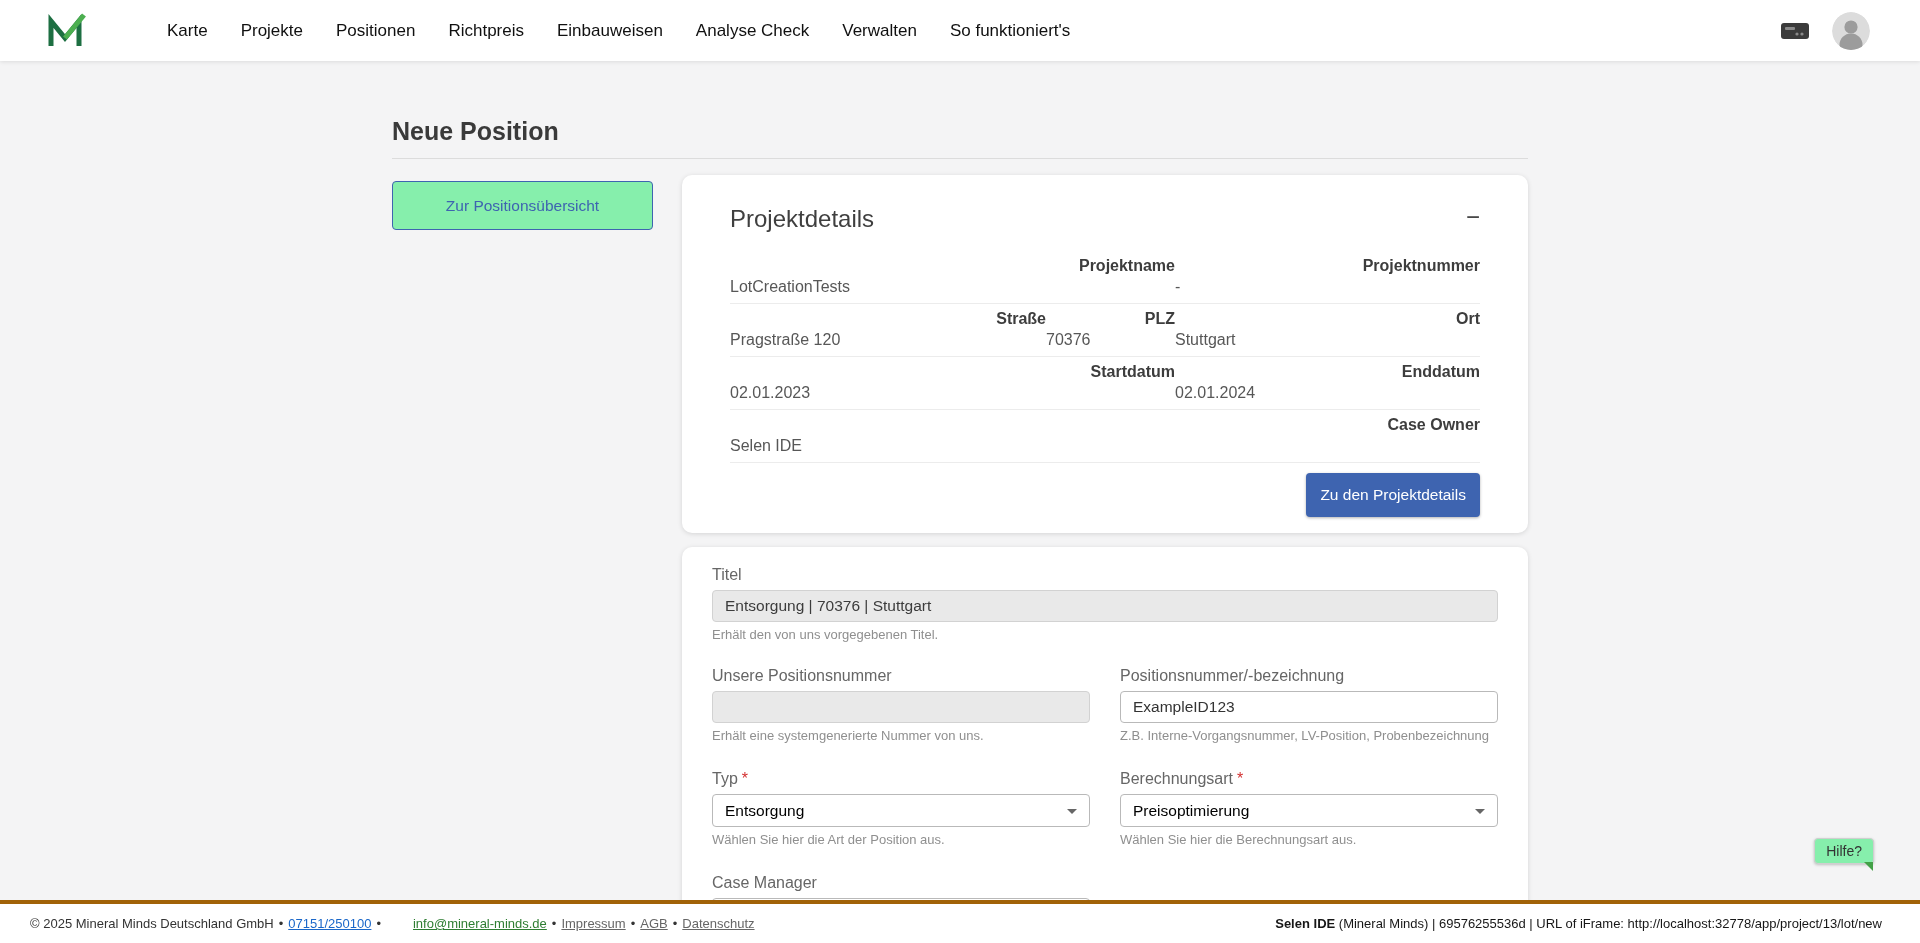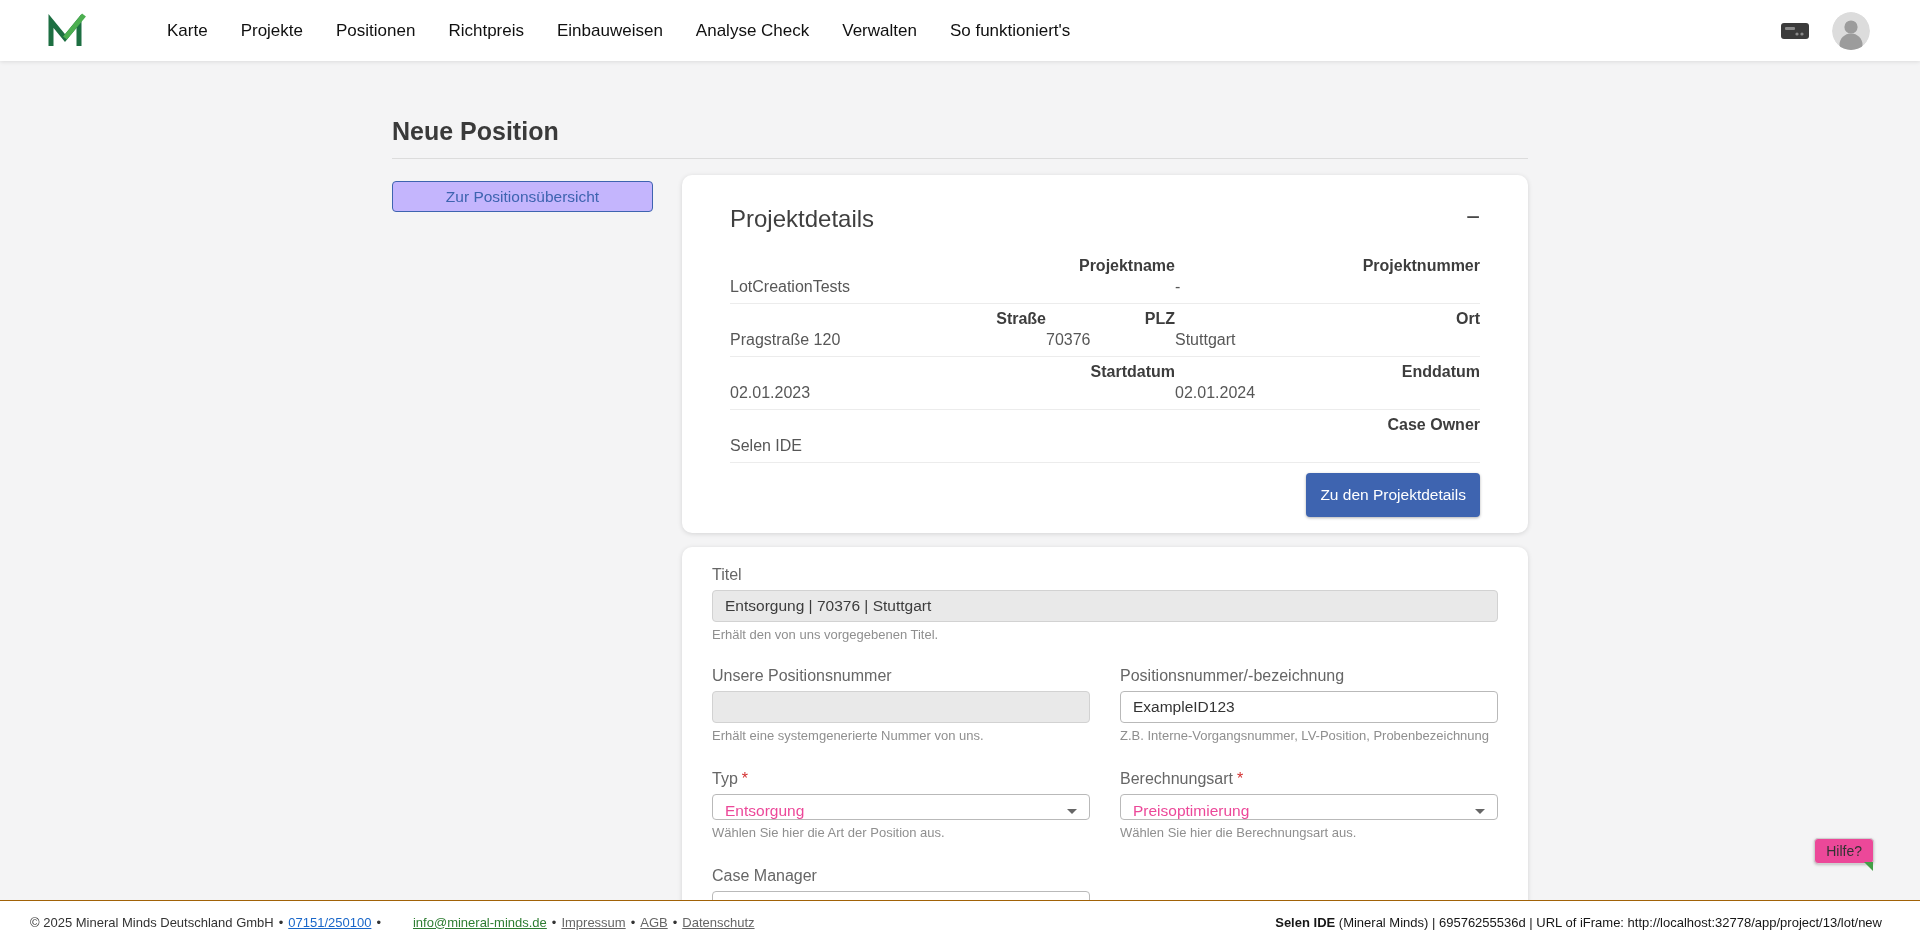--- a/index.html
+++ b/index.html
@@ -28,21 +28,21 @@
   .avatar { width:38px; height:38px; border-radius:50%; overflow:hidden; display:block; cursor:pointer; }
 
   
   main { position:absolute; top:61px; left:0; right:0; bottom:0; }
   .container { width:1136px; margin:0 auto; padding-top:56px; }
   .page-title { font-size:25px; line-height:29px; font-weight:700; color:#3a3a3a; }
   .title-divider { border:none; border-top:1px solid #dcdcdc; margin-top:12px; }
   .content-row { display:flex; align-items:flex-start; margin-top:16px; }
   .left-col { width:261px; margin-right:29px; }
   .btn-outline {
-    margin-top:6px; width:100%; height:31px; background:#c4b5fd;
+    margin-top:6px; width:100%; height:49px; background:#86efac;
     border:1.5px solid var(--primary,#3e64b0); color:var(--primary,#3e64b0);
     font-size:15.5px; border-radius:4px; cursor:pointer; font-family:inherit;
   }
   .right-col { flex:1; min-width:0; }
 
   .card { background:#fff; border-radius:10px; box-shadow:0 1px 5px rgba(0,0,0,.13); }
   .project-card { padding:30px 48px 16px; }
   .card-head { display:flex; justify-content:space-between; align-items:flex-start; }
   .card-head h2 { font-size:24px; line-height:28px; font-weight:400; color:#3f3f3f; }
   .collapse-btn { background:none; border:none; font-size:24px; line-height:24px; color:#3f3f3f; cursor:pointer; font-family:inherit; }
@@ -71,46 +71,46 @@
     display:block; width:100%; height:32px; border:1px solid #b9b9b9; border-radius:4px;
     padding:0 12px; font-size:15.5px; color:#333; background:#fff; font-family:inherit;
   }
   .text-input:disabled { background:#e9e9e9; border-color:#d2d2d2; color:#3c3c3c; }
   .helper { font-size:13px; line-height:15px; color:#8f8f8f; margin-top:5px; }
   .form-grid {
     display:grid; grid-template-columns:1fr 1fr;
     column-gap:30px; row-gap:26px; margin-top:24px;
   }
   .select {
-    position:relative; height:26px; border:1px solid #b9b9b9; border-radius:4px;
-    background:#fff; font-size:15.5px; color:#ec4899; line-height:31px;
+    position:relative; height:33px; border:1px solid #b9b9b9; border-radius:4px;
+    background:#fff; font-size:15.5px; color:#000000; line-height:31px;
     padding:0 30px 5px 12px; cursor:pointer; white-space:nowrap; overflow:hidden;
   }
   .caret {
     position:absolute; right:12px; top:14px; width:0; height:0;
     border-left:5px solid transparent; border-right:5px solid transparent;
     border-top:5px solid #666;
   }
 
   
   .help-btn {
     position:absolute; right:46px; bottom:79px; z-index:60;
-    background:#ec4899; border:1px solid #cfcfcf; border-radius:4px;
+    background:#86efac; border:1px solid #cfcfcf; border-radius:4px;
     padding:4px 11px; font-size:14px; color:#333; font-family:inherit;
     box-shadow:0 1px 3px rgba(0,0,0,.22); cursor:pointer;
   }
   .help-btn::after {
     content:""; position:absolute; right:0; bottom:-8px; width:0; height:0;
     border-left:9px solid transparent; border-top:9px solid var(--help_green,#43a047);
   }
 
   
   footer {
     position:absolute; left:0; right:0; bottom:0; height:43px; background:#fff;
-    border-top:1px solid #a16207; display:flex; align-items:center;
+    border-top:4px solid #a16207; display:flex; align-items:center;
     justify-content:space-between; padding:0 38px 0 30px; z-index:55; font-size:13px;
   }
   .footer-left { display:flex; align-items:center; column-gap:5px; color:#333; white-space:nowrap; }
   .footer-left a { text-decoration:underline; cursor:pointer; }
   .link-phone { color:var(--link_blue,#1a67c9); }
   .link-email { color:var(--link_green,#2e7d32);padding-left:27px; }
   .link-gray { color:#666; }
   .footer-right { color:#171717; white-space:nowrap; }
   .footer-right b { font-weight:700; }
 </style>

